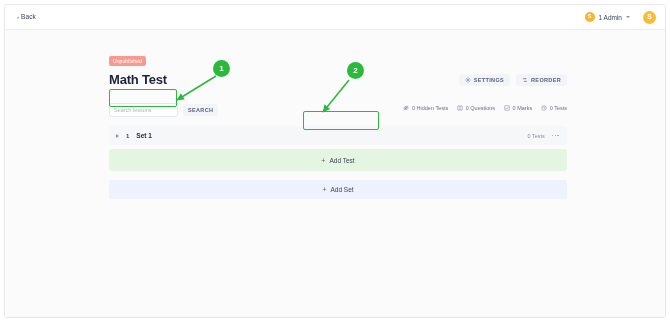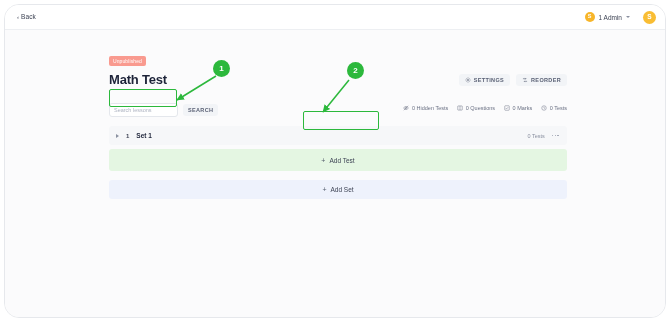--- a/index.html
+++ b/index.html
@@ -21,21 +21,21 @@
 
   
   .window-card {
     position: absolute;
     left: 4px;
     top: 4px;
     width: 662px;
     height: 314px;
     background: #ffffff;
     border: 1px solid #e6e8ec;
-    border-radius: 15px;
+    border-radius: 3px;
     overflow: hidden;
   }
 
   
   .topbar {
     position: relative;
     height: 25px;
     background: #ffffff;
     border-bottom: 1px solid #edeff2;
   }

